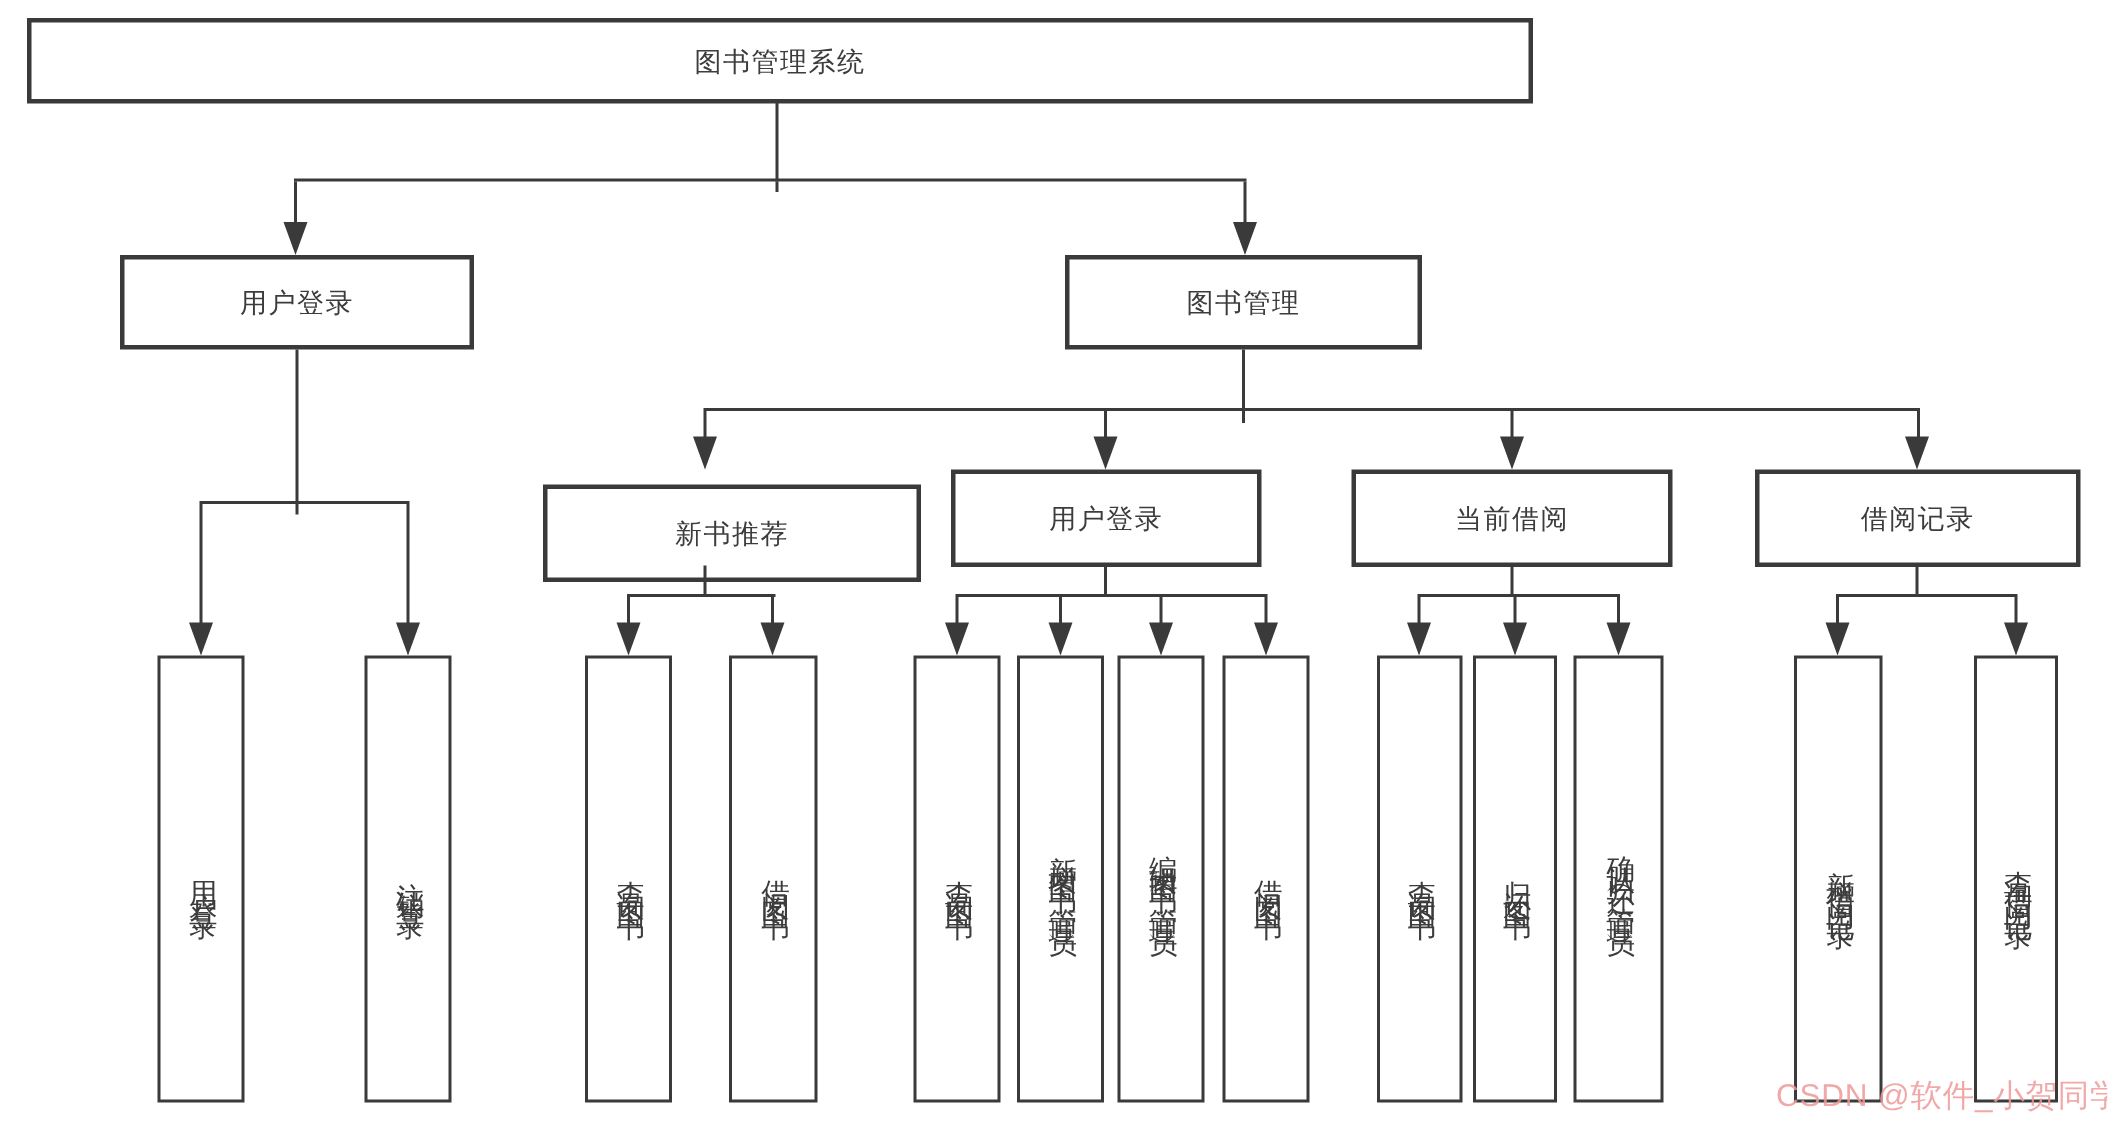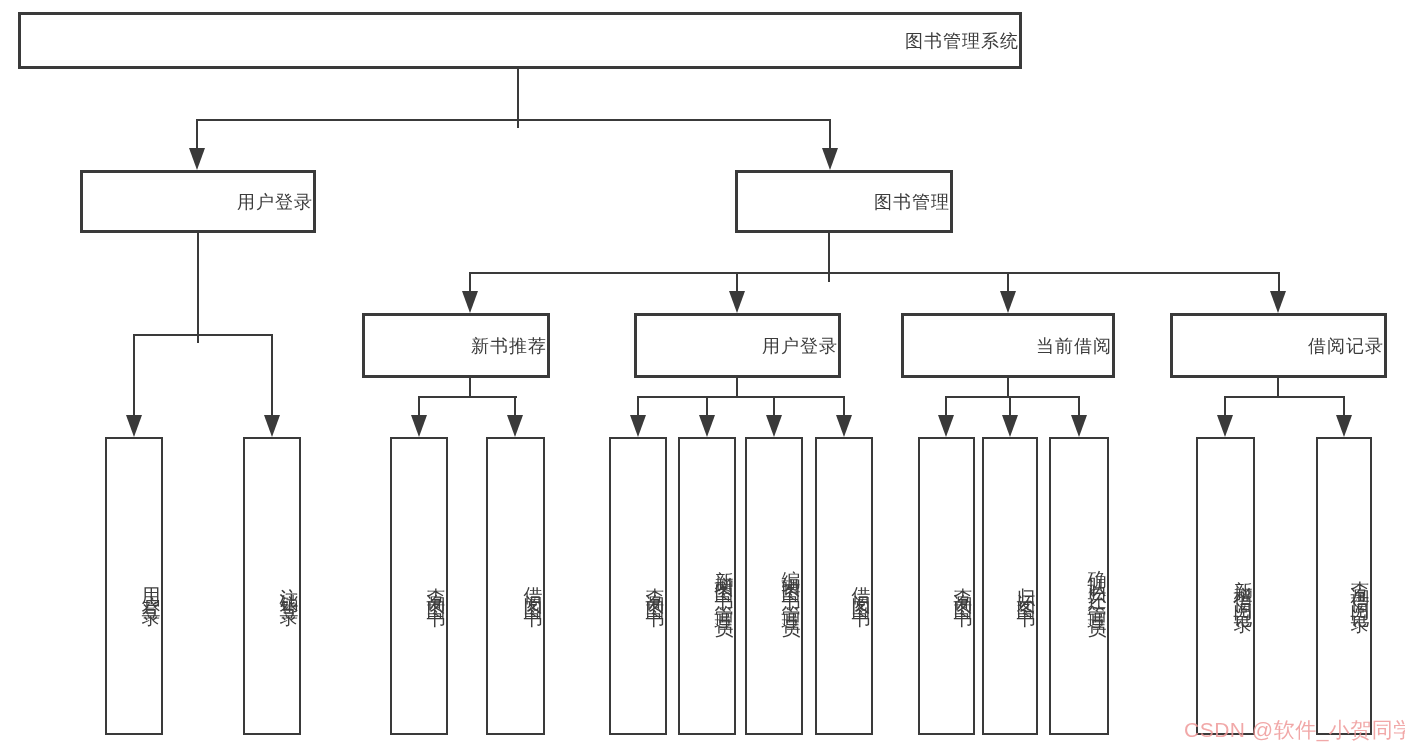--- a/index.html
+++ b/index.html
@@ -10,21 +10,21 @@
     font-family:"Liberation Sans","DejaVu Sans",sans-serif;
     color:var(--text,#3c3c3c);
     overflow:hidden;
   }
   
   .node{
     position:absolute;
     box-sizing:border-box;
     background:#fff;
     border:2px solid var(--line,#3a3a3a);
-    display:flex;align-items:center;justify-content:flex-end;
+    display:flex;align-items:center;justify-content:center;
   }
   .node.h{border-width:3px;font-size:18px;letter-spacing:1px;}
   .node.root{border-width:3px;}
   .node.v{border-width:2px;}
   .node.v .lbl{
     writing-mode:vertical-rl;
     text-orientation:mixed;
     font-size:19px;
     letter-spacing:7px;
     line-height:1.1;
@@ -55,25 +55,25 @@
 
 <div id="canvas">
 
   <div class="node h root" style="left:18px;top:12px;width:1004px;height:57px">
     <span class="lbl">图书管理系统</span>
   </div>
 
   <div class="node h" style="left:80px;top:170px;width:236px;height:63px">
     <span class="lbl">用户登录</span>
   </div>
-  <div class="node h" style="left:735px;top:170px;width:218px;height:63px">
+  <div class="node h" style="left:710px;top:170px;width:238px;height:63px">
     <span class="lbl">图书管理</span>
   </div>
 
-  <div class="node h" style="left:362px;top:313px;width:188px;height:65px">
+  <div class="node h" style="left:362px;top:323px;width:252px;height:65px">
     <span class="lbl">新书推荐</span>
   </div>
   <div class="node h" style="left:634px;top:313px;width:207px;height:65px">
     <span class="lbl">用户登录</span>
   </div>
   <div class="node h" style="left:901px;top:313px;width:214px;height:65px">
     <span class="lbl">当前借阅</span>
   </div>
   <div class="node h" style="left:1170px;top:313px;width:217px;height:65px">
     <span class="lbl">借阅记录</span>

